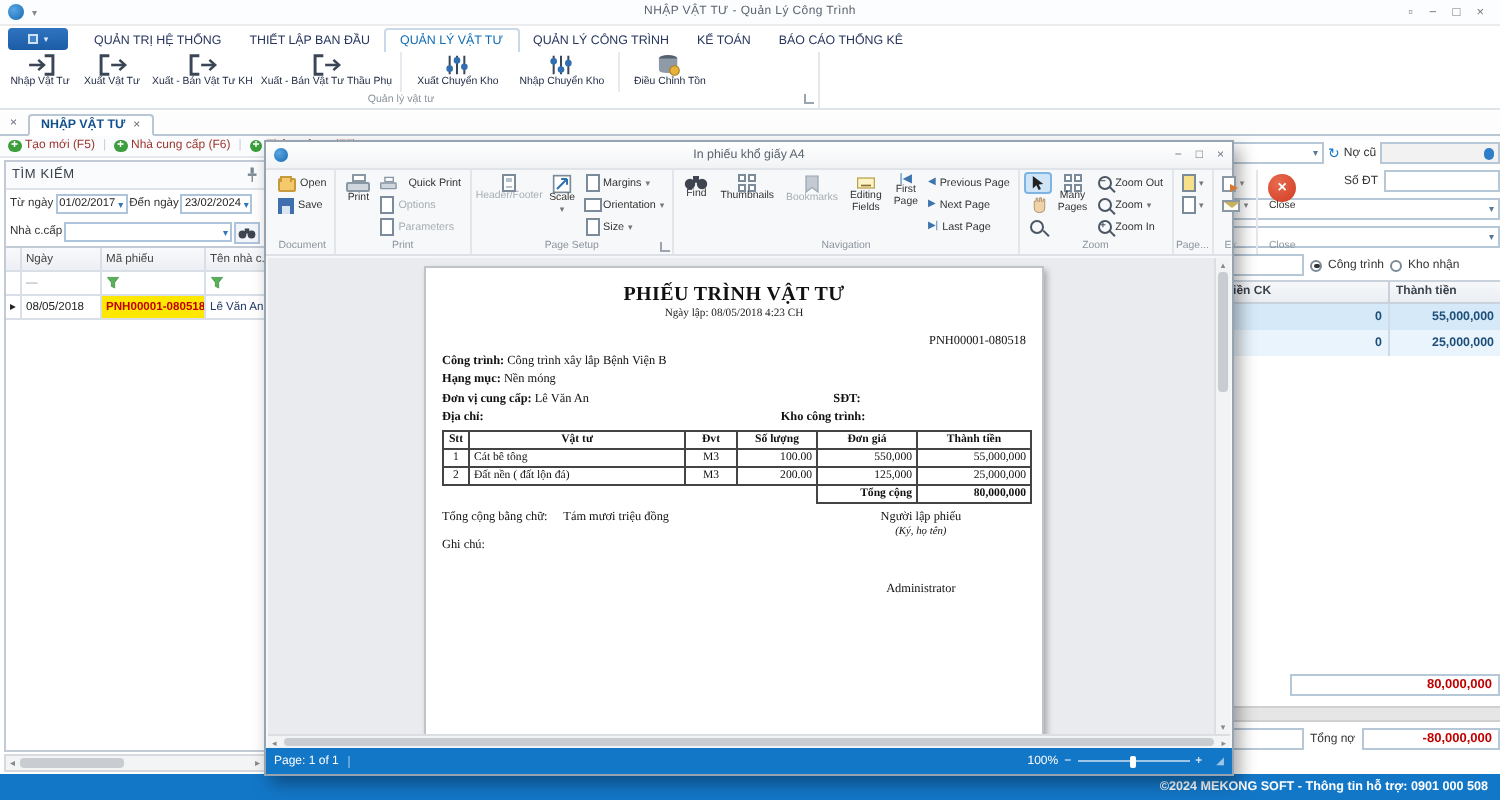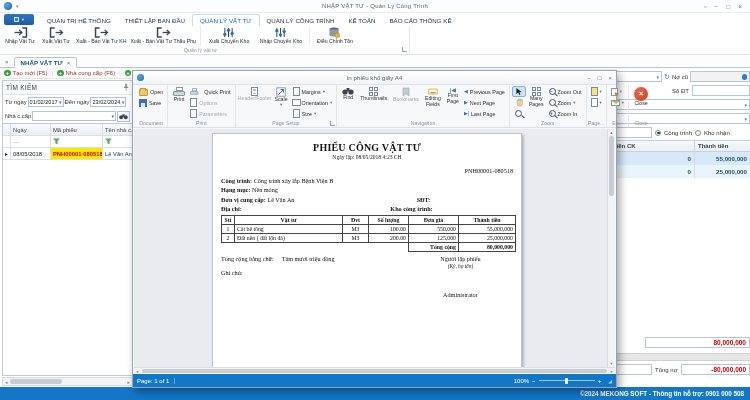--- a/index.html
+++ b/index.html
@@ -648,21 +648,21 @@
       <div class="tbig">
         <span class="closebig">×</span>
         <span>Close</span>
       </div>
       <div class="tgroup-label">Close</div>
     </div>
   </div>
 
   <div class="dlg-docarea">
     <div class="page">
-      <div class="p-title">PHIẾU CÔNG VẬT TƯ</div>
+      <div class="p-title">PHIẾU TRÌNH VẬT TƯ</div>
       <div class="p-date">Ngày lập: 08/05/2018 4:23 CH</div>
       <div class="p-code">PNH00001-080518</div>
       <div class="p-line"><b>Công trình:</b> <span>Công trình xây lắp Bệnh Viện B</span></div>
       <div class="p-line"><b>Hạng mục:</b> <span>Nền móng</span></div>
       <div class="p-line"><b>Đơn vị cung cấp:</b> <span>Lê Văn An</span><span class="p-right67"><b>SĐT:</b></span></div>
       <div class="p-line"><b>Địa chỉ:</b><span class="p-right58"><b>Kho công trình:</b></span></div>
       <table class="ptab">
         <colgroup>
             <col style="width:13px">
             <col style="width:108px">

